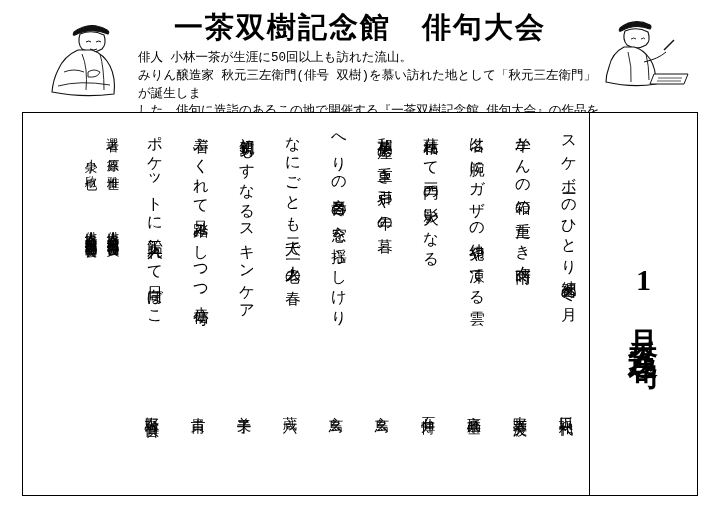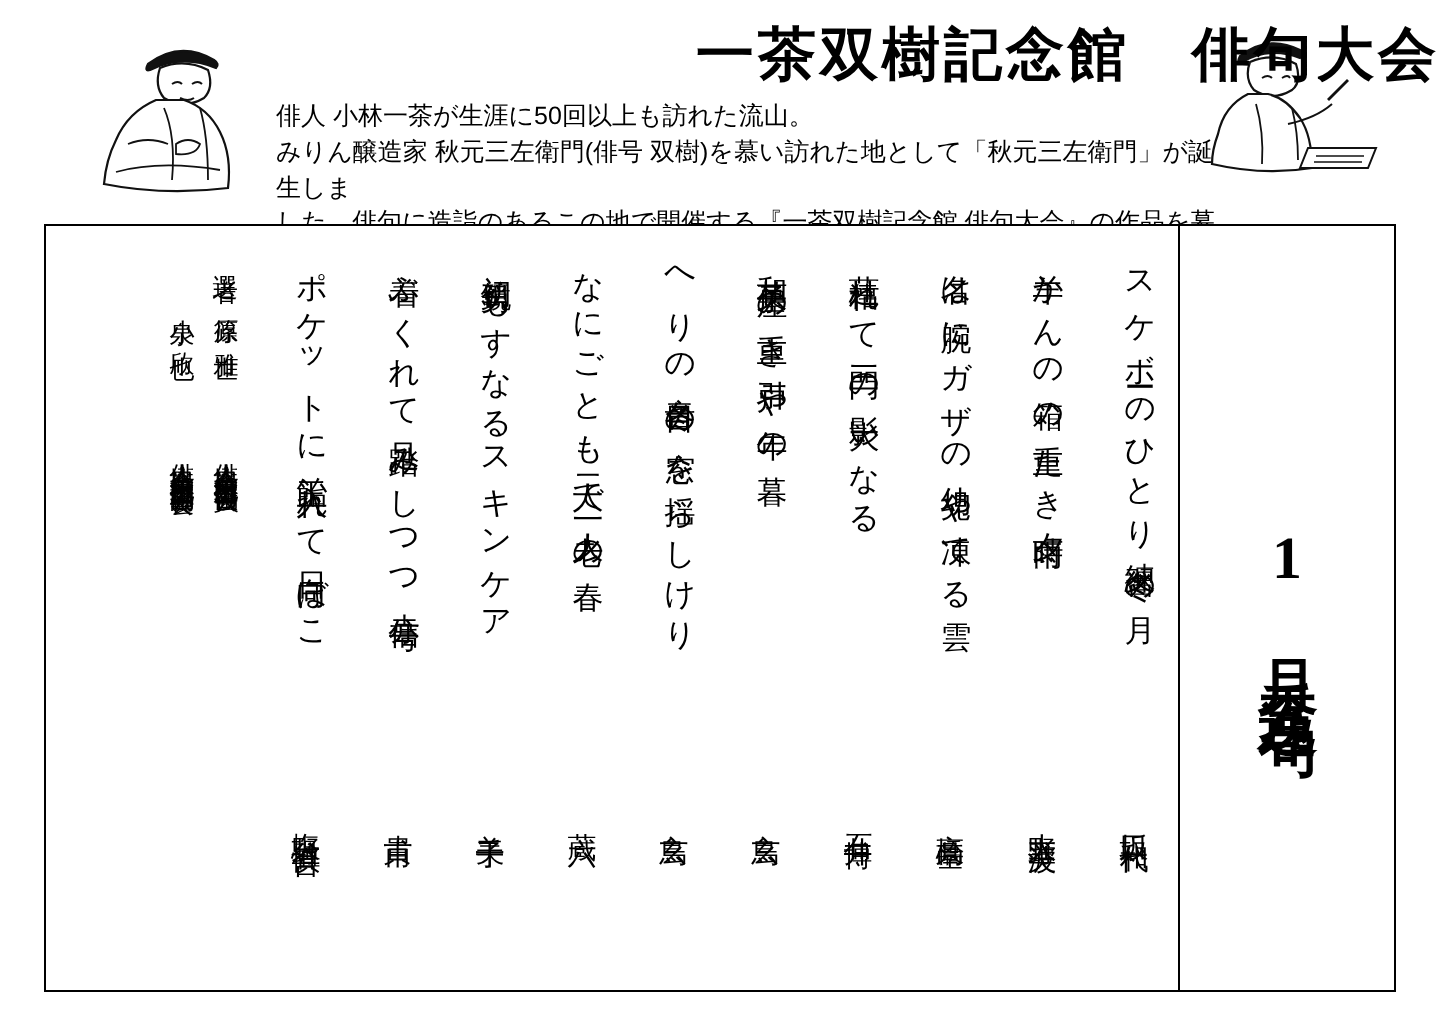--- a/index.html
+++ b/index.html
@@ -20,34 +20,34 @@
   .header {
     position: relative;
     height: 108px;
     width: 720px;
   }
   .title {
     position: absolute;
     left: 0;
     right: 0;
     top: 8px;
-    text-align: right;
+    text-align: center;
     font-size: 29px;
     font-weight: bold;
     letter-spacing: 2px;
     font-family: "Liberation Serif", "DejaVu Serif", serif;
   }
   .intro {
     position: absolute;
     left: 138px;
     top: 50px;
     width: 470px;
     font-size: 12.5px;
     line-height: 1.42;
-    font-family: Liberation Sans, sans-serif;
+    font-family: Liberation Mono, monospace;
   }
   .intro div { white-space: pre-wrap; }
 
   
   .illo-left {
     position: absolute;
     left: 44px;
     top: 14px;
     width: 92px;
     height: 88px;

